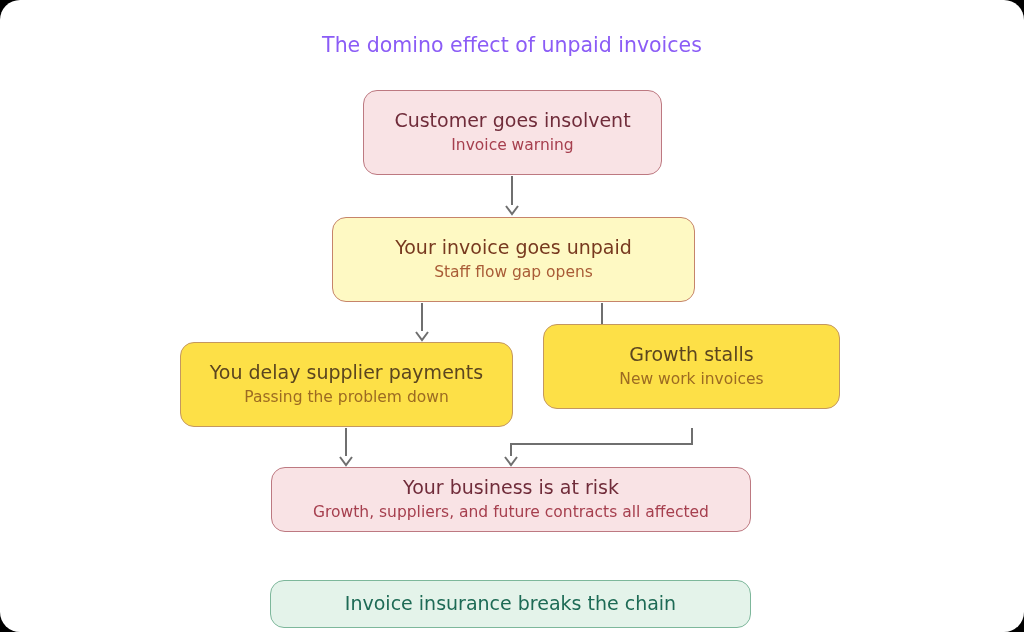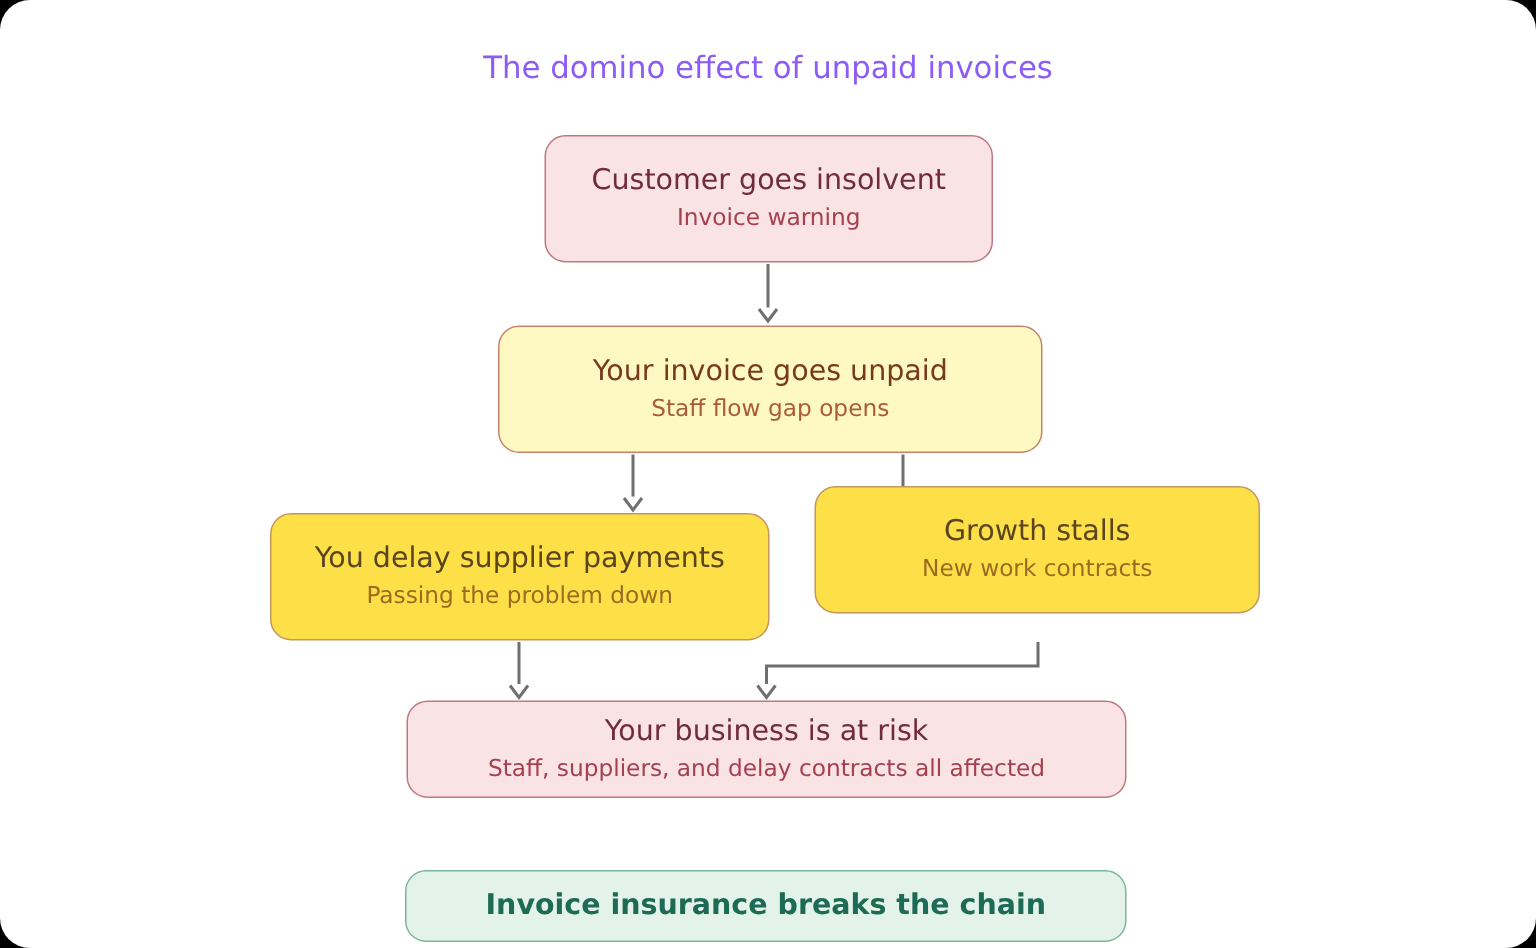--- a/index.html
+++ b/index.html
@@ -55,21 +55,21 @@
   .tone-tan   .node-subtitle { color: #9c6b22; }
 
   .tone-green { background: #e4f3ea; border-color: #7db79b; }
   .tone-green .node-title    { color: #1d6a55; }
 
   #node-insolvent { left: 363px; top:  90px; width: 299px; height: 85px; }
   #node-unpaid    { left: 332px; top: 217px; width: 363px; height: 85px; }
   #node-delay     { left: 180px; top: 342px; width: 333px; height: 85px; }
   #node-growth    { left: 543px; top: 324px; width: 297px; height: 85px; }
   #node-risk      { left: 271px; top: 467px; width: 480px; height: 65px; }
-  #node-insurance { left: 270px; top: 580px; width: 481px; height: 48px; font-weight: bold; }
+  #node-insurance { left: 270px; top: 580px; width: 481px; height: 48px; }
 
   .connectors {
     position: absolute;
     left: 0; top: 0;
     width: 1024px;
     height: 632px;
     pointer-events: none;
   }
   .connectors path {
     fill: none;
@@ -102,25 +102,25 @@
     <div class="node-subtitle">Staff flow gap opens</div>
   </div>
 
   <div id="node-delay" class="node tone-tan">
     <div class="node-title">You delay supplier payments</div>
     <div class="node-subtitle">Passing the problem down</div>
   </div>
 
   <div id="node-growth" class="node tone-tan">
     <div class="node-title">Growth stalls</div>
-    <div class="node-subtitle">New work contracts</div>
+    <div class="node-subtitle">New work invoices</div>
   </div>
 
   <div id="node-risk" class="node tone-pink">
     <div class="node-title">Your business is at risk</div>
-    <div class="node-subtitle">Staff, suppliers, and delay contracts all affected</div>
+    <div class="node-subtitle">Growth, suppliers, and future contracts all affected</div>
   </div>
 
   <div id="node-insurance" class="node tone-green">
     <div class="node-title">Invoice insurance breaks the chain</div>
   </div>
 
 </div>
 
 </body></html>

